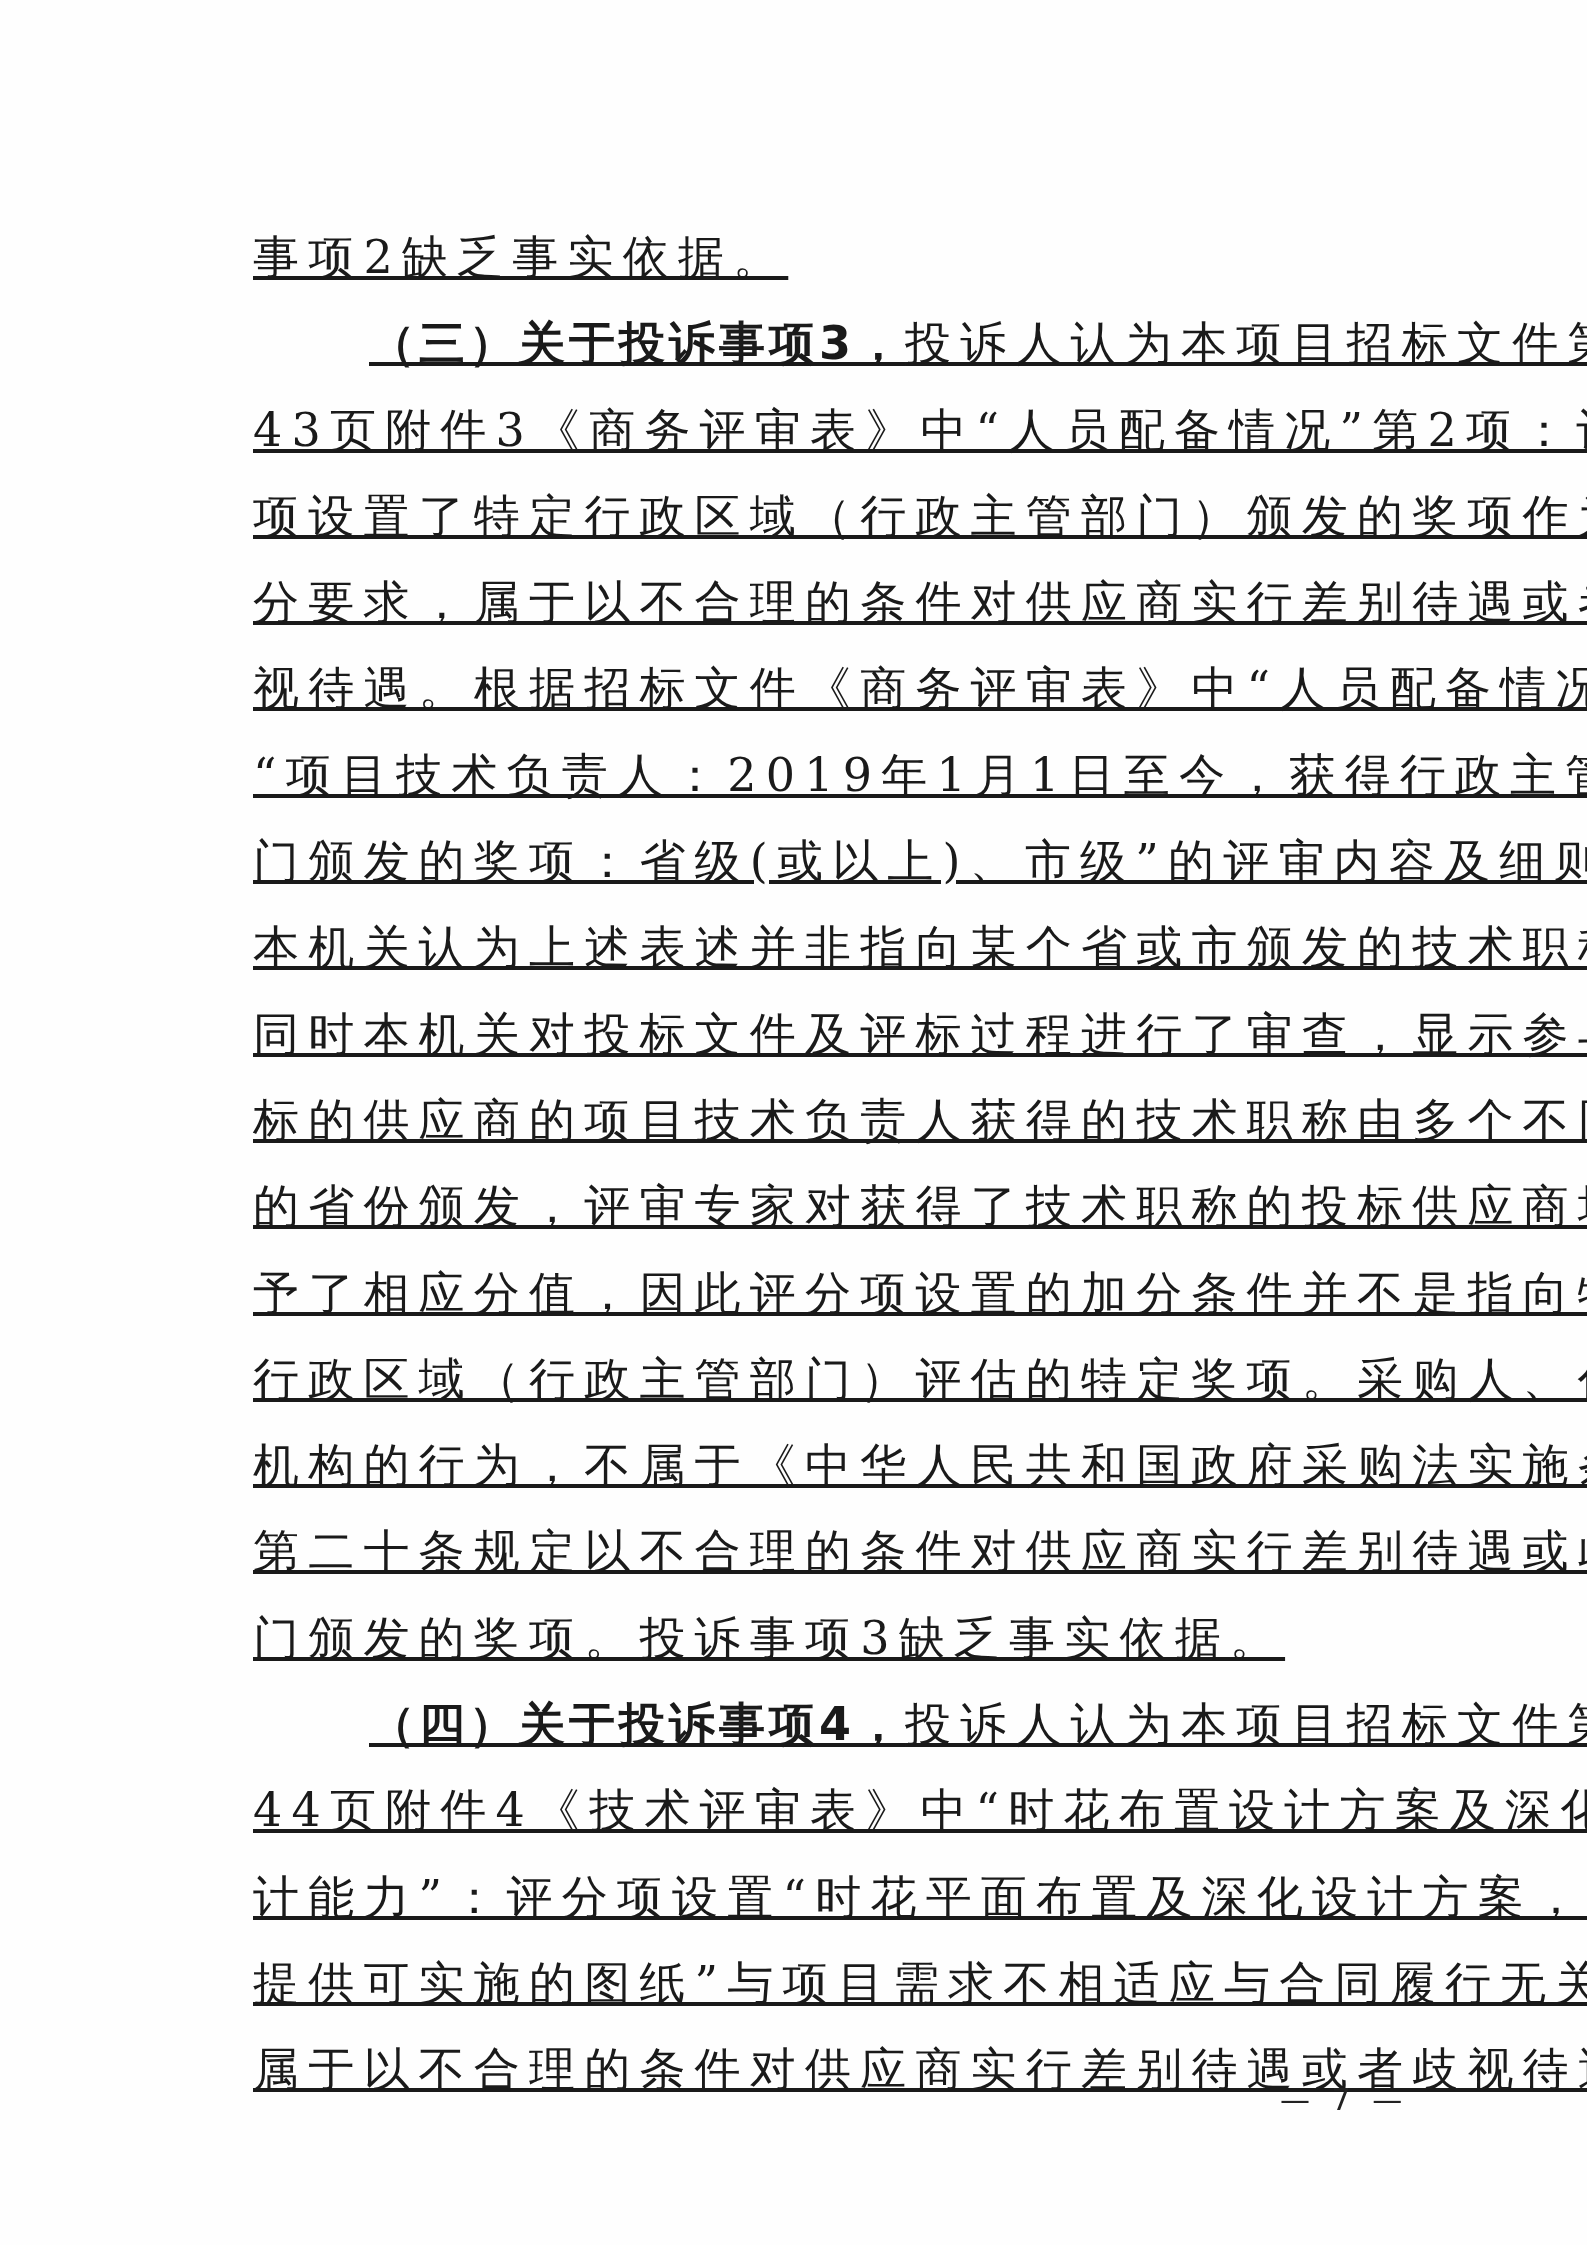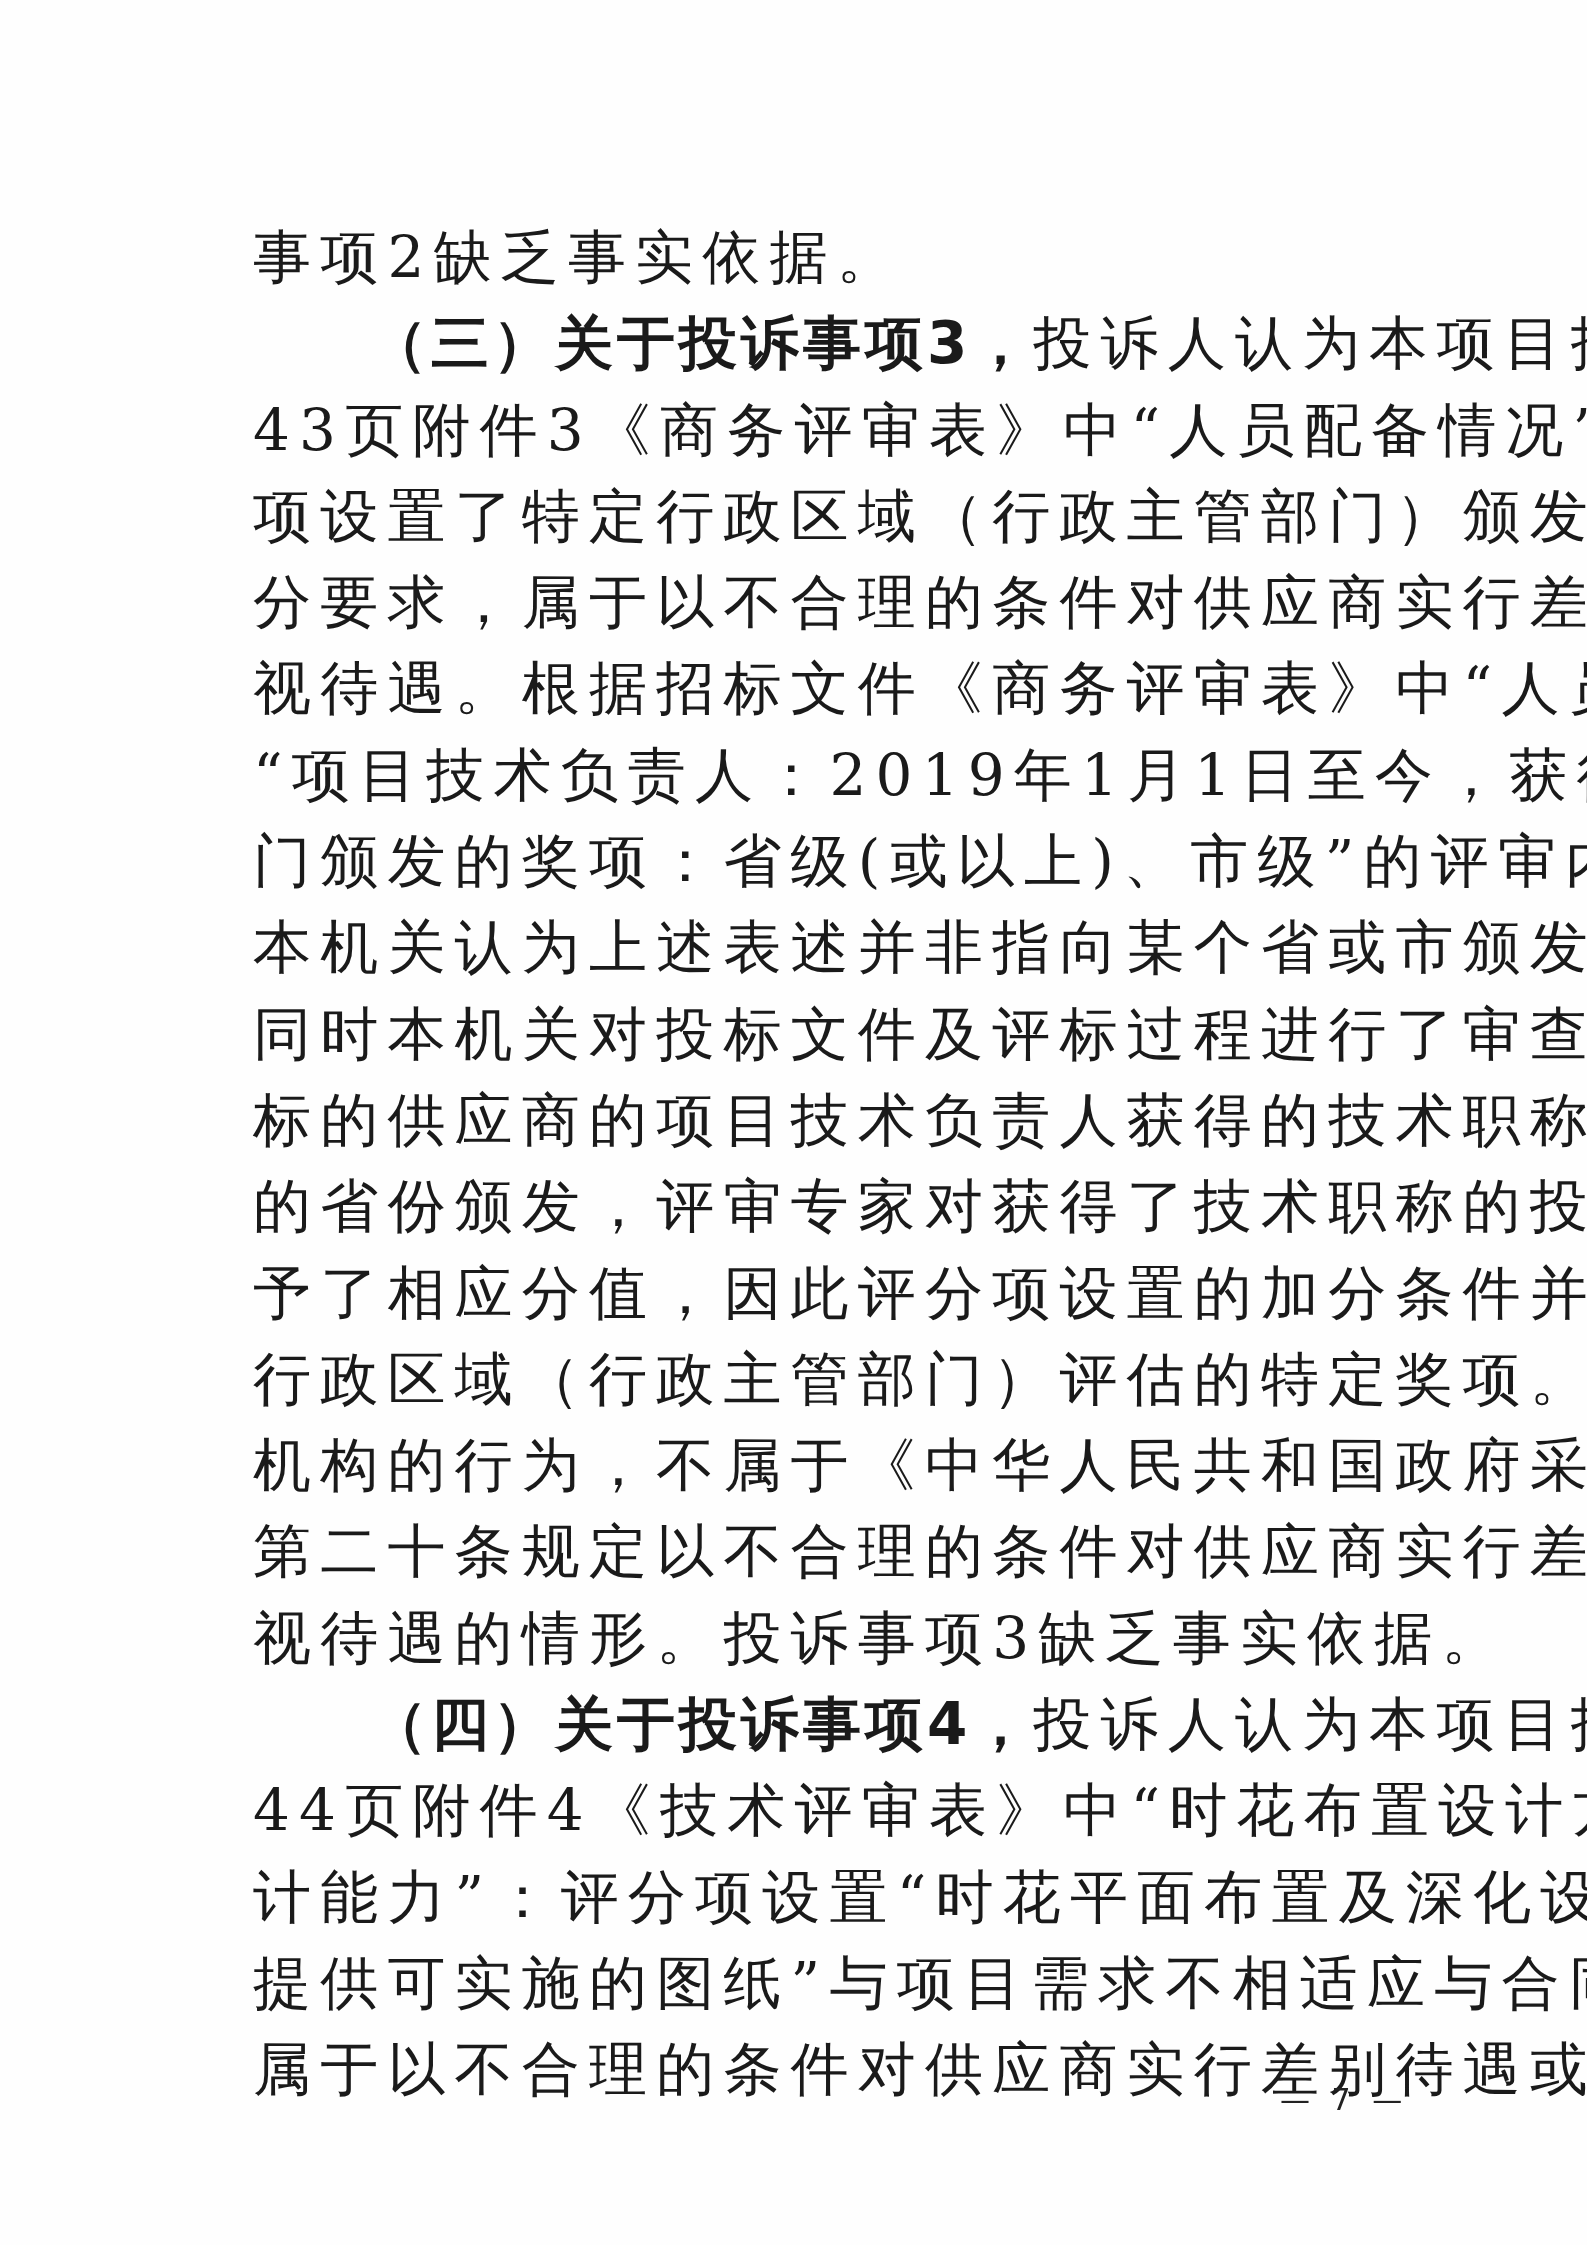--- a/index.html
+++ b/index.html
@@ -1,21 +1,21 @@
 <!DOCTYPE html>
 <html><head>
 <meta charset="utf-8">
 <style>
   html, body { margin: 0; padding: 0; background: #ffffff; }
   body { width: 1587px; height: 2245px; position: relative; overflow: hidden;
          font-family: "DejaVu Serif", "Liberation Serif", serif; color: #1a1a1a; }
   .page { position: absolute; left: 0; top: 0; width: 1587px; height: 2245px; background: #fefefe; }
   .body-text { position: absolute; left: 253px; top: 214px; width: 1112px; }
-  .line { height: 86.3px; line-height: 86px; font-size: 58px; white-space: nowrap;
-          letter-spacing: 9.2px; overflow: visible; }
+  .line { height: 86.3px; line-height: 86px; font-size: 46px; white-space: nowrap;
+          letter-spacing: 9.2px; overflow: visible; text-decoration: underline; }
   .line.indent { padding-left: 116px; }
   .bold { font-weight: bold; font-family: "DejaVu Sans", "Liberation Sans", sans-serif; letter-spacing: 4px; }
   .page-number { position: absolute; left: 1280px; top: 2080px; font-size: 30px; line-height: 40px;
                  font-family: "DejaVu Sans", "Liberation Sans", sans-serif; color: #222; letter-spacing: 6px; }
 </style>
 </head>
 <body>
 
 <div class="page">
   <div class="body-text">
@@ -28,21 +28,21 @@
     <div class="line">“项目技术负责人：2019年1月1日至今，获得行政主管部</div>
     <div class="line">门颁发的奖项：省级(或以上)、市级”的评审内容及细则，</div>
     <div class="line">本机关认为上述表述并非指向某个省或市颁发的技术职称；</div>
     <div class="line">同时本机关对投标文件及评标过程进行了审查，显示参与投</div>
     <div class="line">标的供应商的项目技术负责人获得的技术职称由多个不同</div>
     <div class="line">的省份颁发，评审专家对获得了技术职称的投标供应商均给</div>
     <div class="line">予了相应分值，因此评分项设置的加分条件并不是指向特定</div>
     <div class="line">行政区域（行政主管部门）评估的特定奖项。采购人、代理</div>
     <div class="line">机构的行为，不属于《中华人民共和国政府采购法实施条例》</div>
     <div class="line">第二十条规定以不合理的条件对供应商实行差别待遇或歧</div>
-    <div class="line">视待遇的情形。投诉事项3缺乏事实依据。</div>
+    <div class="line">门颁发的奖项。投诉事项3缺乏事实依据。</div>
     <div class="line indent"><span class="bold">（四）关于投诉事项4，</span><span>投诉人认为本项目招标文件第</span></div>
     <div class="line">44页附件4《技术评审表》中“时花布置设计方案及深化设</div>
     <div class="line">计能力”：评分项设置“时花平面布置及深化设计方案，并</div>
     <div class="line">提供可实施的图纸”与项目需求不相适应与合同履行无关。</div>
     <div class="line">属于以不合理的条件对供应商实行差别待遇或者歧视待遇，</div>
   </div>
   <div class="page-number">— 7 —</div>
 </div>
 
 </body></html>

